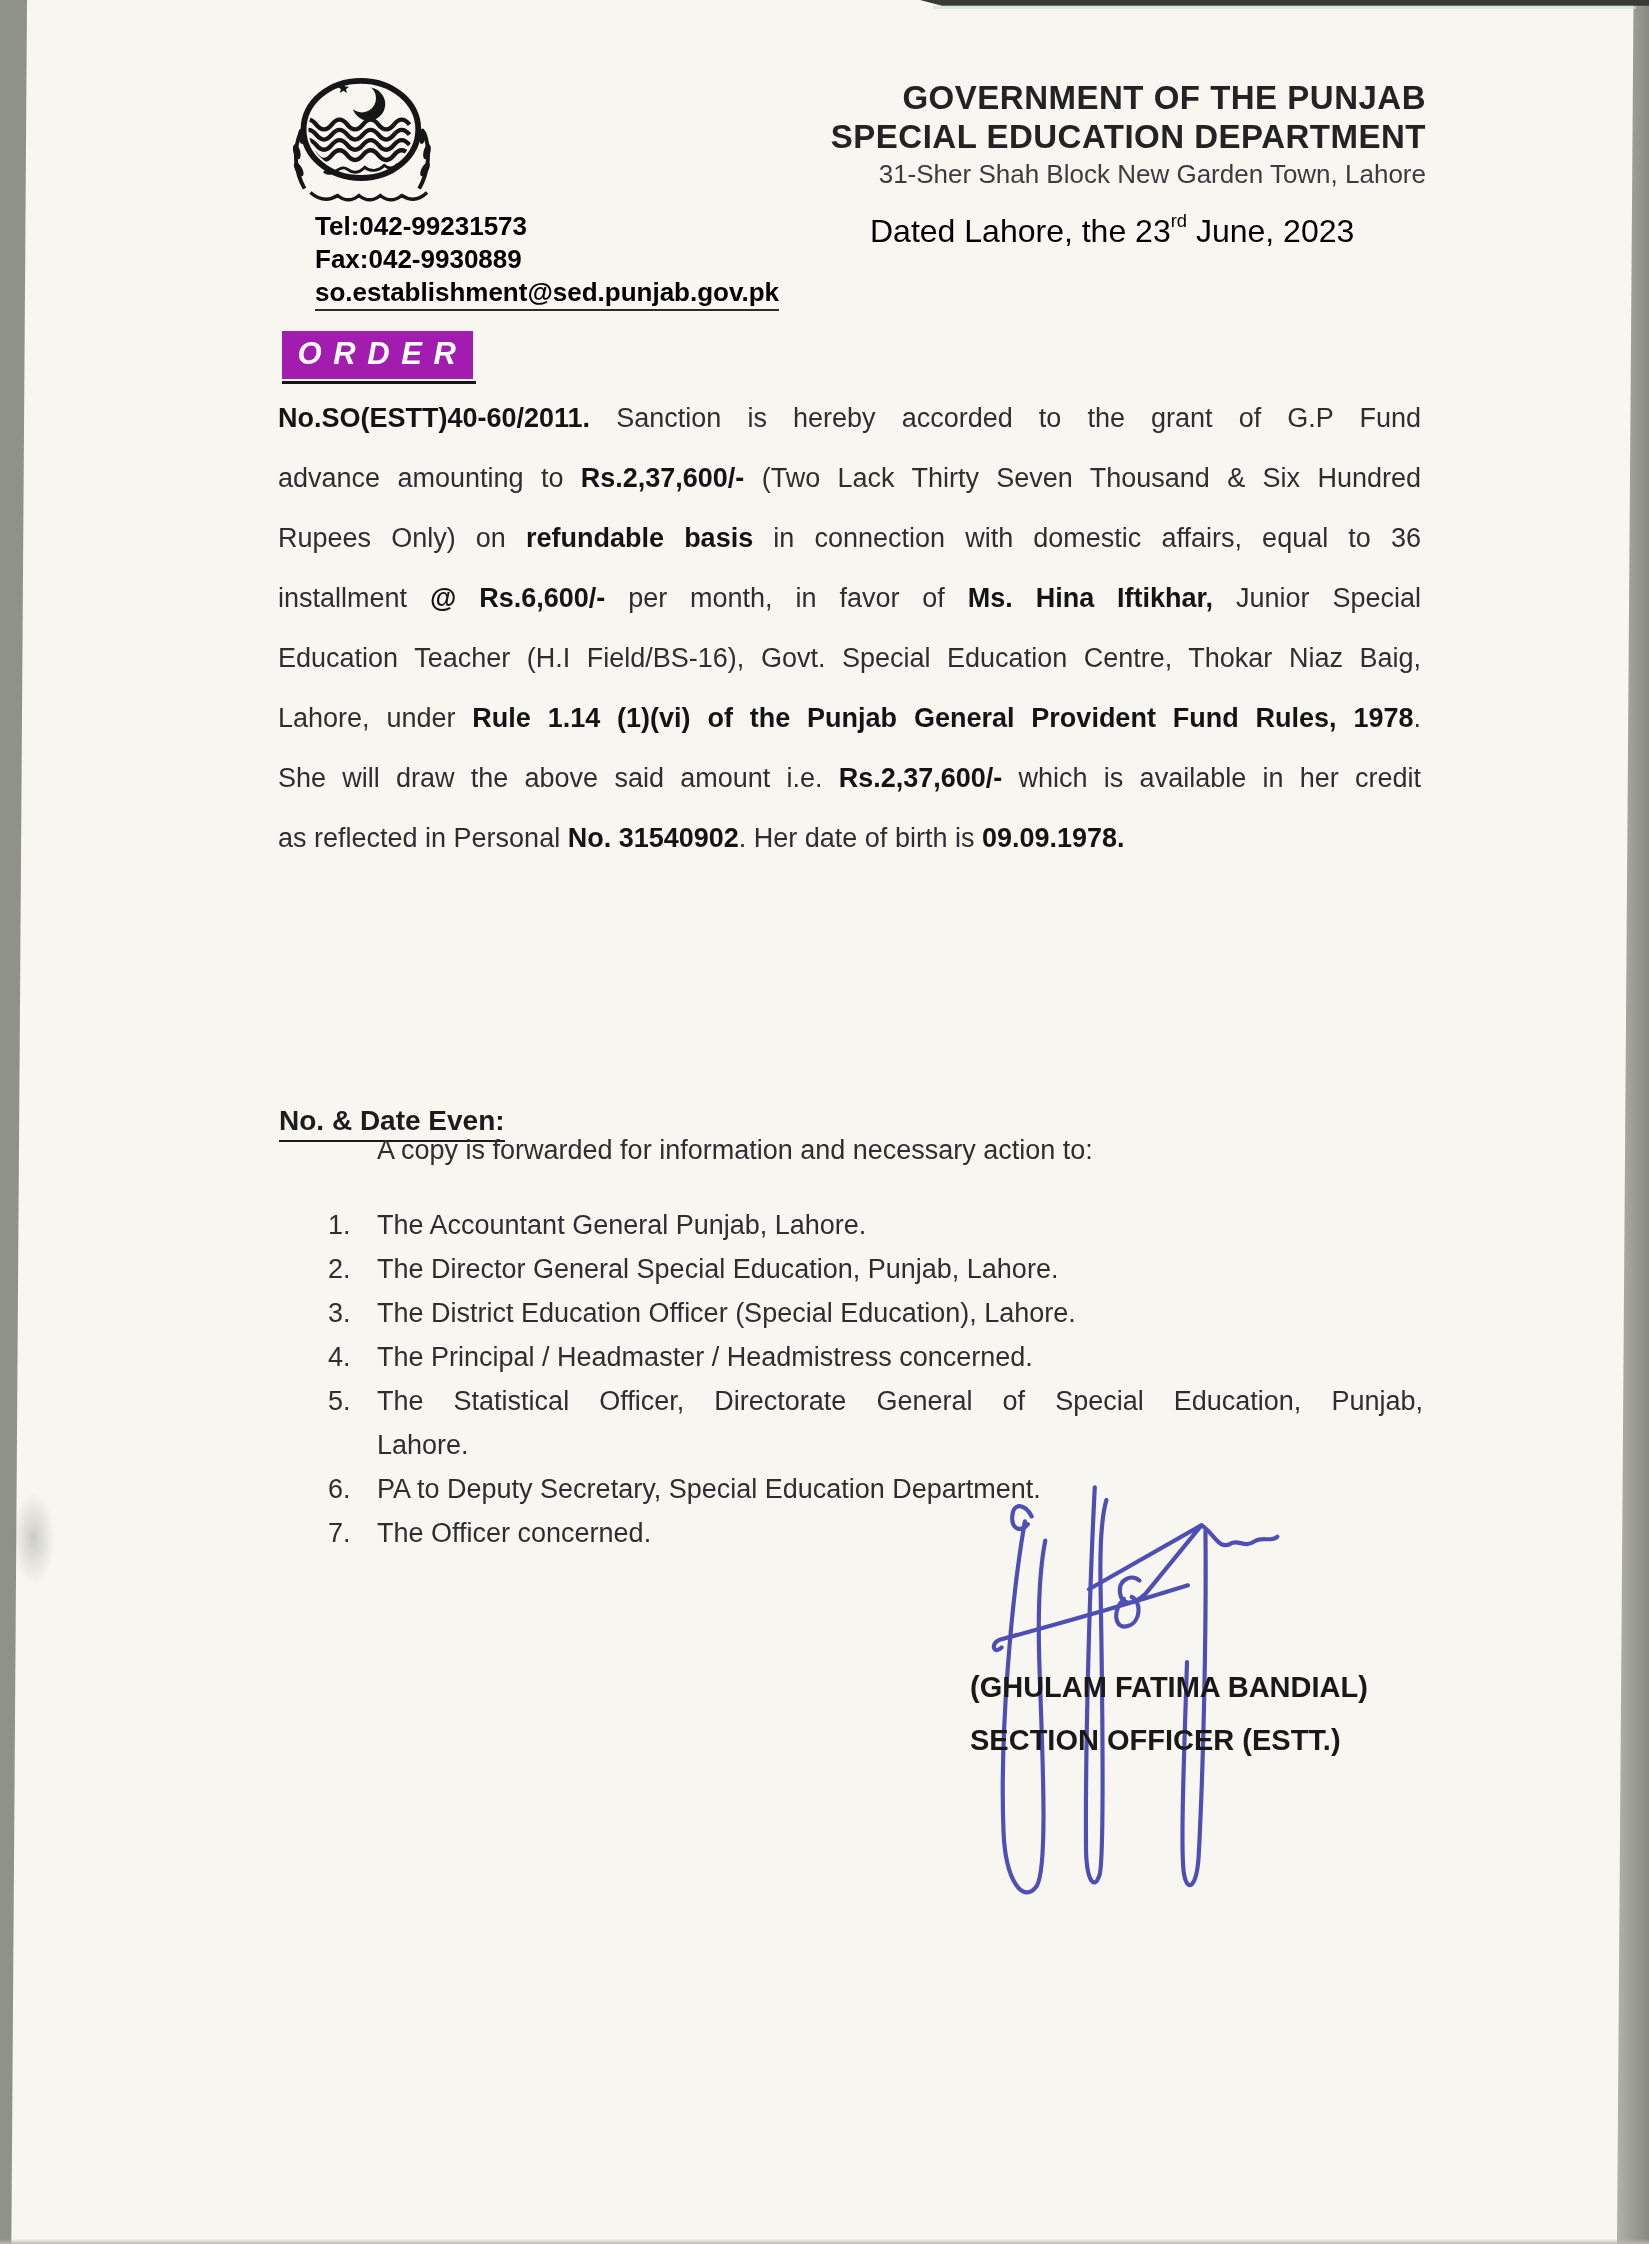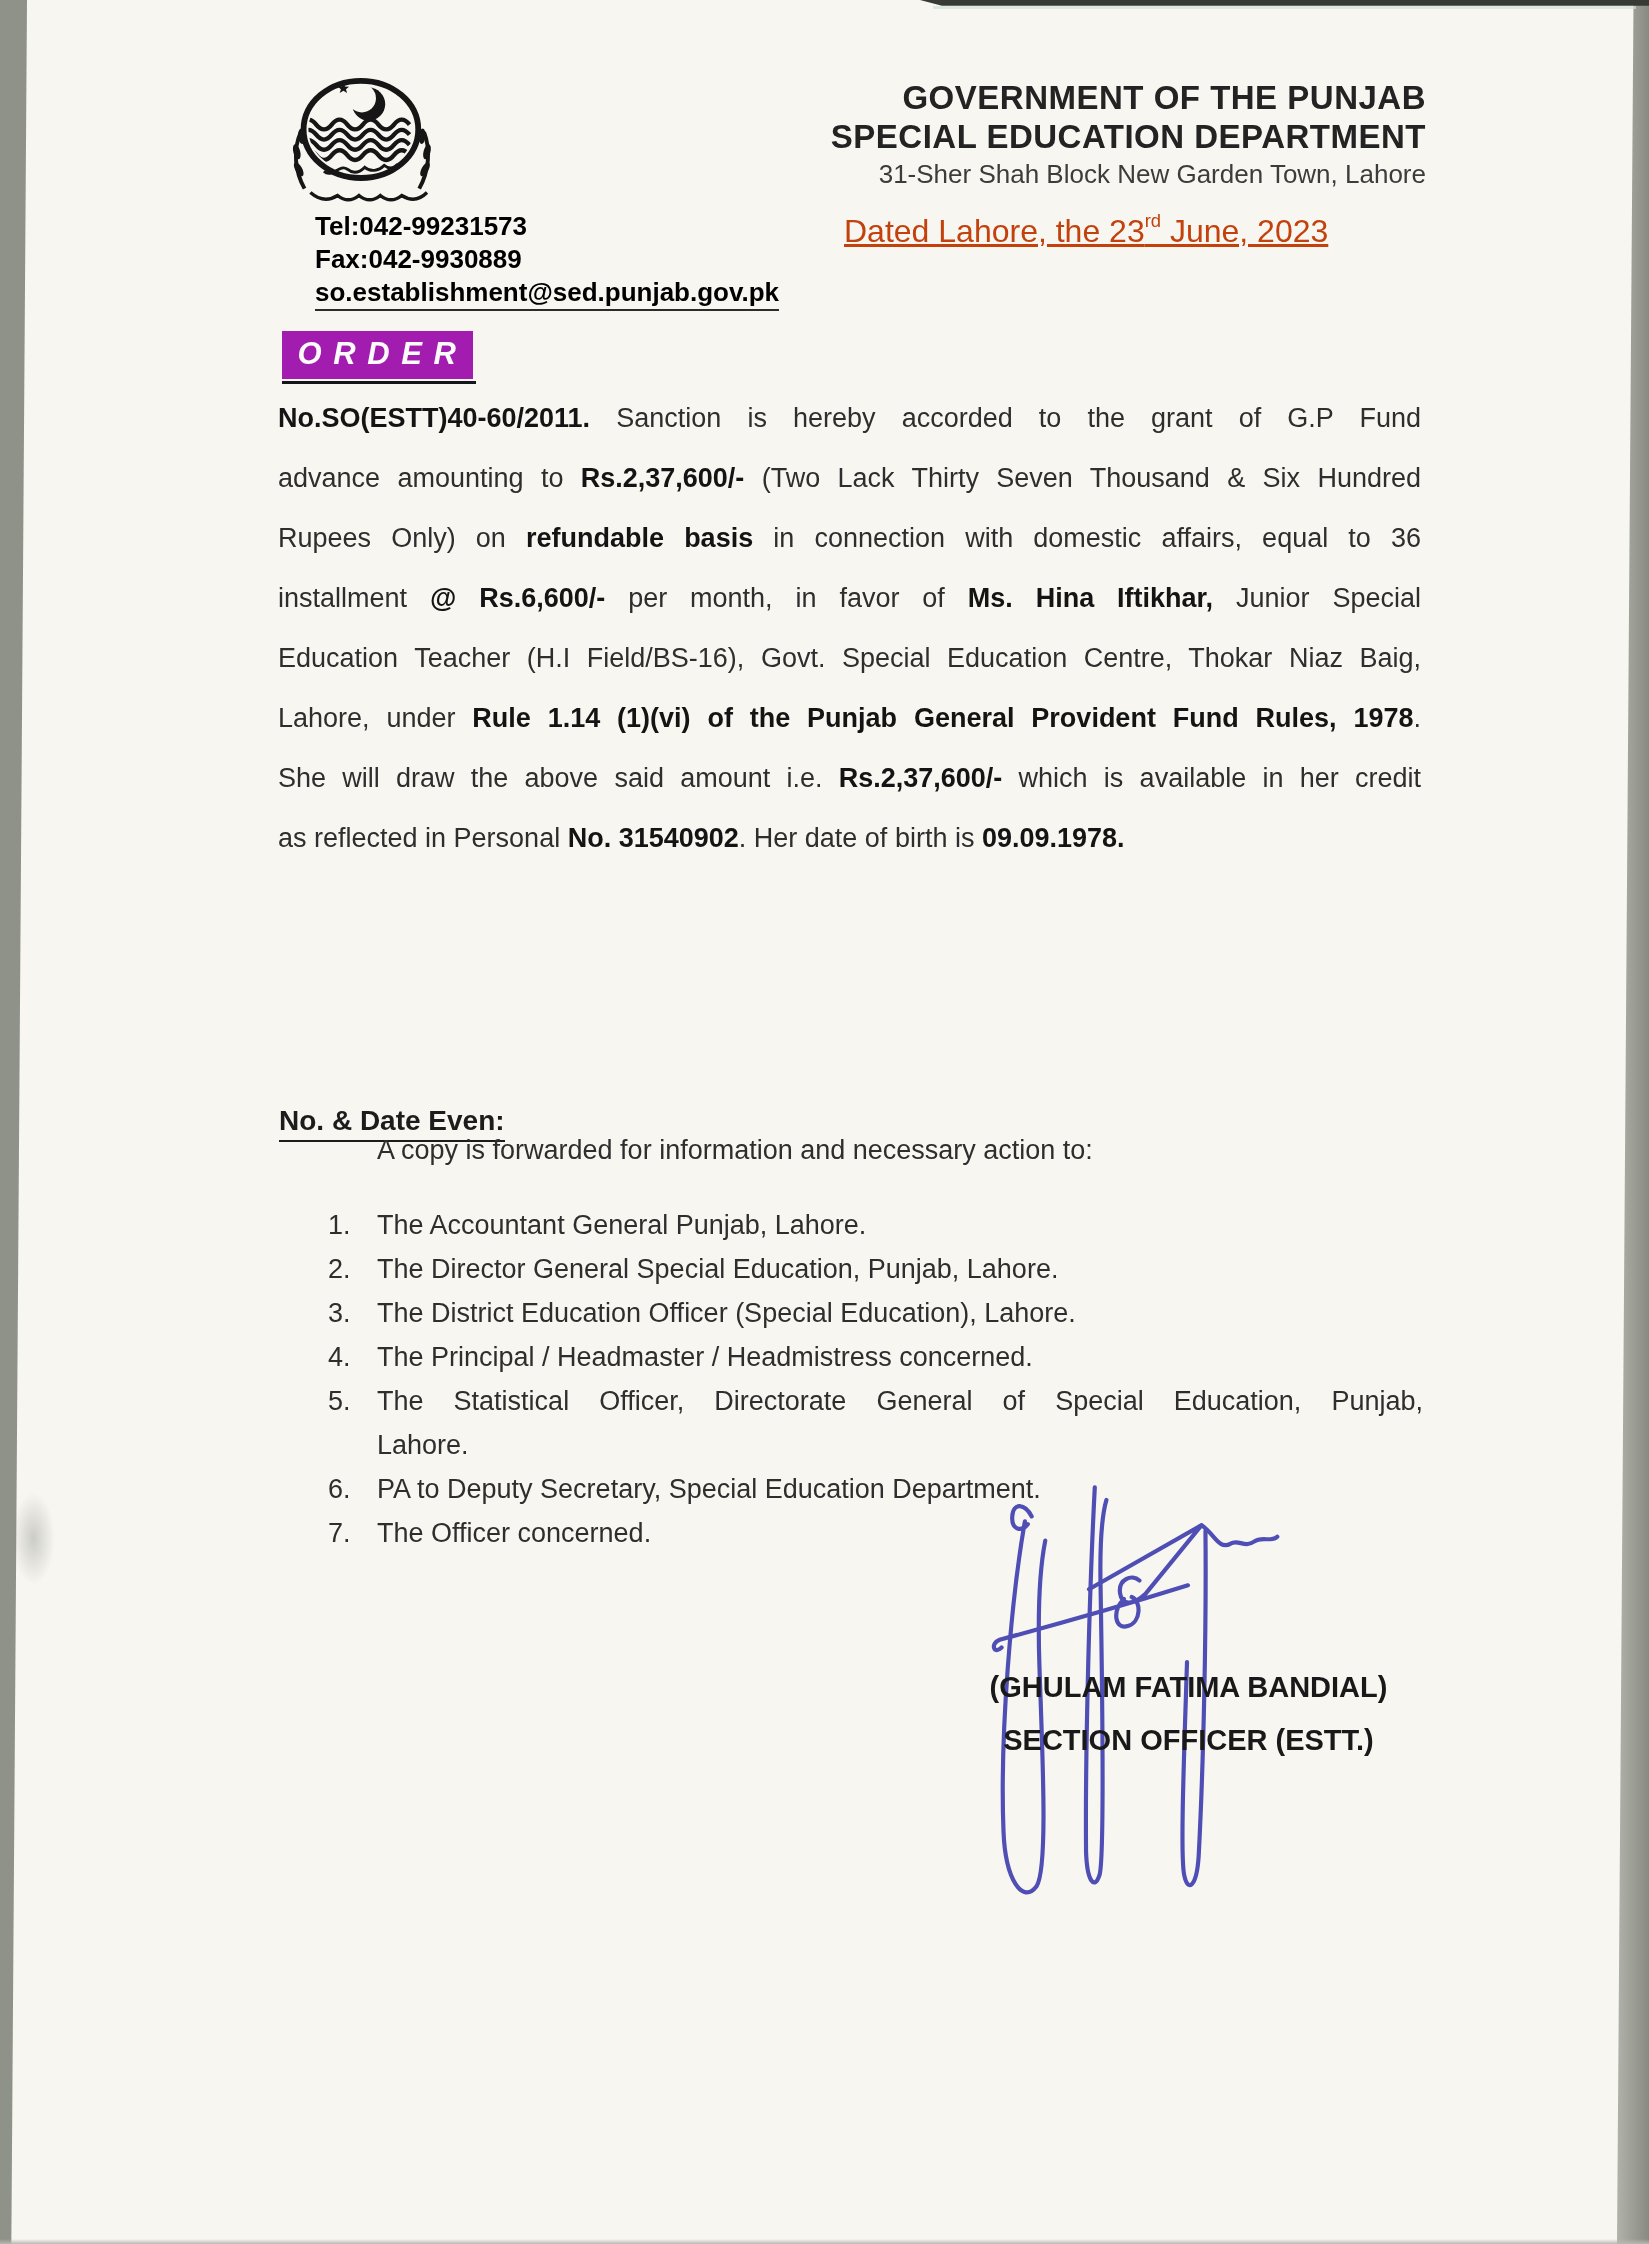--- a/index.html
+++ b/index.html
@@ -24,21 +24,21 @@
   .bottom-shade{position:absolute;left:0;bottom:0;width:100%;height:4.9px;
     background:linear-gradient(to bottom,rgba(0,0,0,0),#b9b8b1);}
   
   #logo{position:absolute;left:285px;top:74px;width:180px;height:138px;}
   #head-block{position:absolute;left:805px;top:78px;width:621px;text-align:right;}
   .org{font-weight:700;font-size:33px;line-height:39px;color:#232323;letter-spacing:0.5px;}
   .addr{font-size:26px;line-height:36px;color:#3c3c3c;}
   #contact{position:absolute;left:279px;top:210px;font-weight:700;font-size:26px;
     line-height:33px;color:#000000;margin-left:36px;}
   #contact .email{display:inline-block;border-bottom:2.9px solid #2b2b2b;padding-bottom:0;}
-  #date-line{position:absolute;left:844px;top:213px;font-size:32px;color:#c2410c;text-decoration:underline;}
+  #date-line{position:absolute;left:870px;top:213px;font-size:32px;color:#000000;}
   #date-line sup{font-size:18.4px;position:relative;top:-2.9px;}
   
   #order-box{position:absolute;left:282px;top:331px;background:#a21caf;color:#fbfbfb;
     font-style:italic;font-weight:700;font-size:31px;letter-spacing:11.6px;
     padding:4.9px 5.8px 6.8px 15.5px;}
   #order-underline{position:absolute;left:282px;top:381px;width:194px;height:2.9px;background:#15151c;}
   
   #order-body{position:absolute;left:278px;top:388px;width:1143px;font-size:27px;color:#2e2e2e;}
   .bline{height:60px;line-height:60px;text-align:justify;text-align-last:justify;
     overflow:hidden;white-space:nowrap;}
@@ -50,21 +50,21 @@
   #ref-label{position:absolute;left:279px;top:1058px;font-weight:700;font-size:28px;
     color:#1c1c1c;border-bottom:2.9px solid #1c1c1c;padding-bottom:2.9px;margin-top:47px;}
   #forward-note{position:absolute;left:377px;top:1135px;font-size:27px;color:#2e2e2e;}
   #recipient-list{position:absolute;left:328px;top:1203px;width:1095px;font-size:27px;color:#2e2e2e;}
   .ritem{display:flex;line-height:44px;}
   .rnum{width:49px;flex:none;}
   .rtxt{flex:1;}
   .rjust{text-align:justify;text-align-last:justify;}
   
   #signature-svg{position:absolute;left:951px;top:1463px;width:340px;height:466px;}
-  #sig-block{position:absolute;left:970px;top:1661px;width:437px;text-align:center;
+  #sig-block{position:absolute;left:970px;top:1661px;width:437px;text-align:left;
     font-weight:700;font-size:29px;line-height:53px;color:#191919;}
 </style>
 </head>
 <body>
 
 <div id="page">
 
   <div class="edge-left"></div>
   <div class="edge-right"></div>
   <div class="edge-top"></div>

